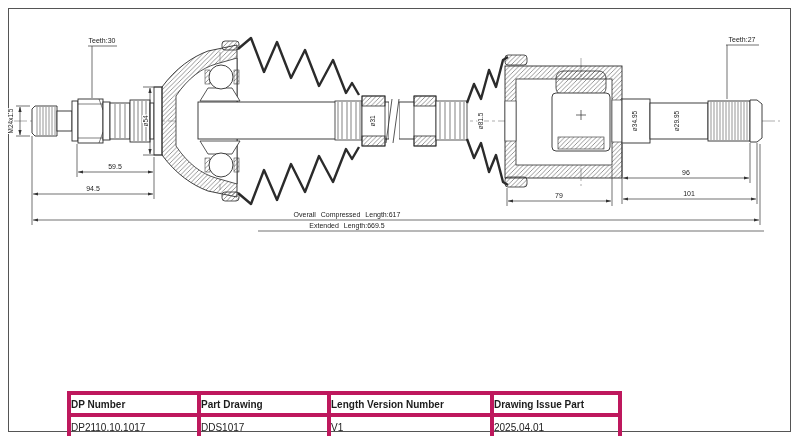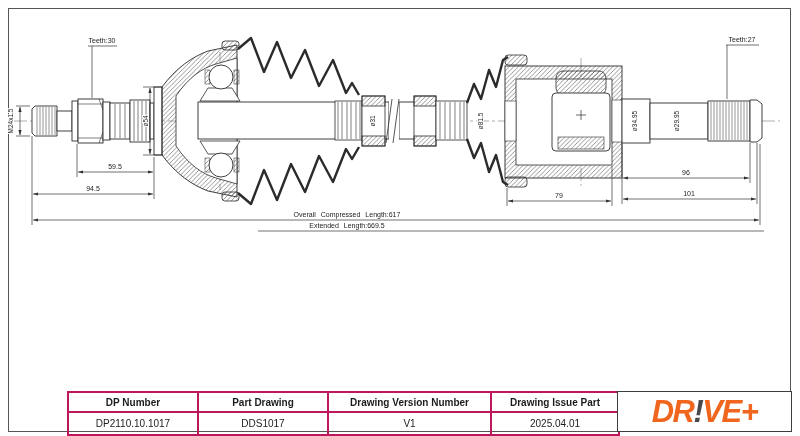--- a/index.html
+++ b/index.html
@@ -7,21 +7,21 @@
          font-family:"Liberation Sans", sans-serif;}
   #frame{position:absolute;left:8px;top:8px;width:783px;height:424px;
          border:1px solid #555;box-sizing:border-box;}
   svg{position:absolute;left:0;top:0;}
   svg text{font-family:"Liberation Sans", sans-serif;fill:#222;}
   .dimtxt{font-size:7px;}
   .lentxt{font-size:7px;word-spacing:3px;}
   .vlab{font-size:6.5px;paint-order:stroke;stroke:#fff;stroke-width:2px;}
   
   #titleblock{position:absolute;left:67px;top:391px;border-collapse:collapse;table-layout:fixed;}
-  #titleblock td{border:2px solid #be185d;text-align:center;vertical-align:middle;
+  #titleblock td{border:4px solid #be185d;vertical-align:middle;
                  padding:0;color:#1c1c1c;overflow:hidden;white-space:nowrap;}
   #titleblock tr.hdr td{height:18px;font-size:10px;font-weight:bold;}
   #titleblock tr.val td{height:21px;font-size:10px;}
   #logocell{position:absolute;left:617px;top:391px;width:175px;height:41px;
             border:1px solid #3d3d3d;box-sizing:border-box;display:flex;
             align-items:center;justify-content:center;background:#fff;}
   #logocell .logotext{font-size:31px;font-weight:bold;font-style:italic;
             letter-spacing:-1.5px;line-height:1;transform:scaleY(1.02);}
 </style>
 </head>
@@ -191,28 +191,25 @@
     <colgroup>
       <col style="width:130px">
         <col style="width:130px">
         <col style="width:163px">
         <col style="width:128px">
     </colgroup>
     <tbody>
         <tr class="hdr">
       <td>DP Number</td>
       <td>Part Drawing</td>
-      <td>Drawing Version Number</td>
+      <td>Length Version Number</td>
       <td>Drawing Issue Part</td>
     </tr>
     <tr class="val">
       <td>DP2110.10.1017</td>
       <td>DDS1017</td>
       <td>V1</td>
       <td>2025.04.01</td>
     </tr>
   </tbody>
     </table>
 
-  <div id="logocell">
-    <span class="logotext"><span id="logo-dr" style="color: rgb(240, 102, 30);">DR</span><span id="logo-bang" style="color: rgb(74, 74, 78);">!</span><span id="logo-ve" style="color: rgb(240, 102, 30);">VE+</span></span>
-  </div>
 </div>
 
 </body></html>

